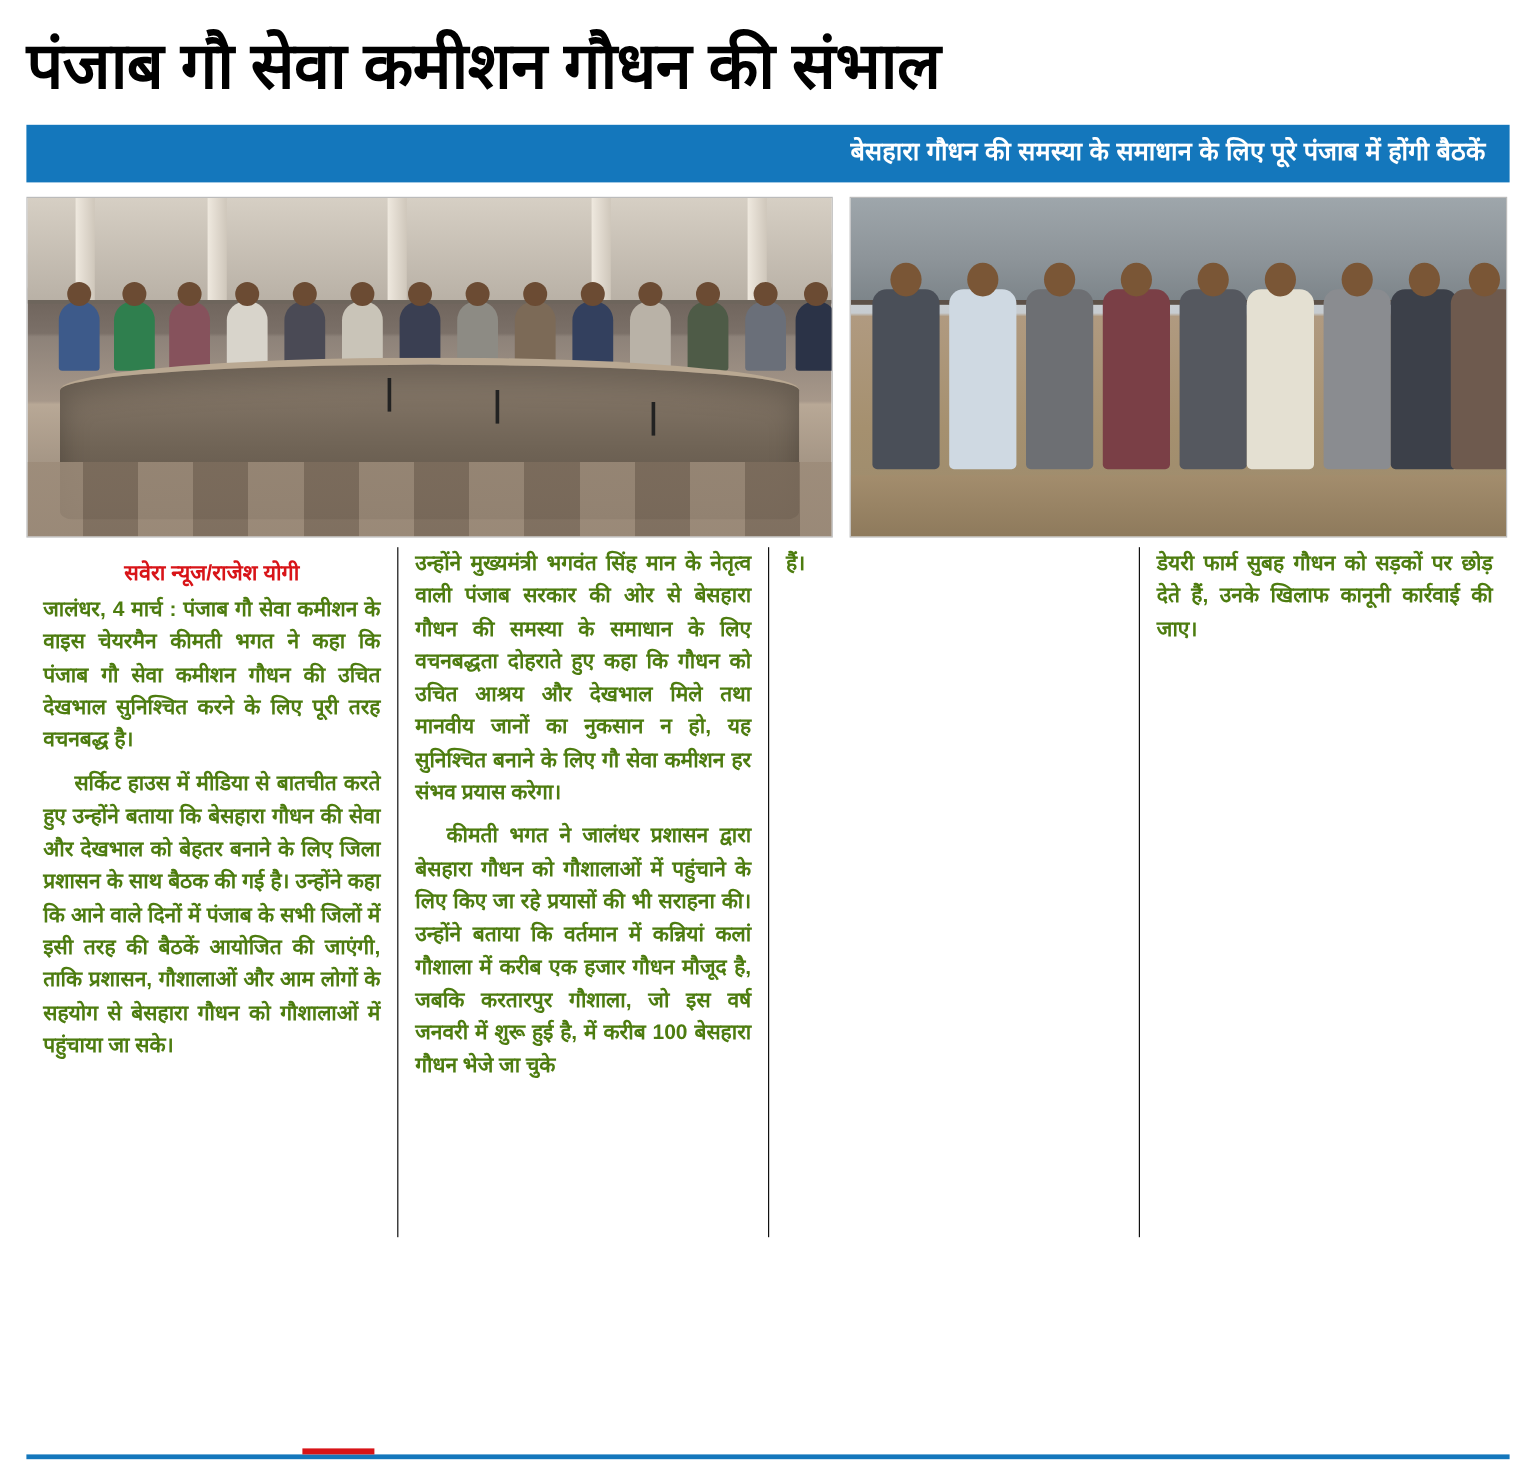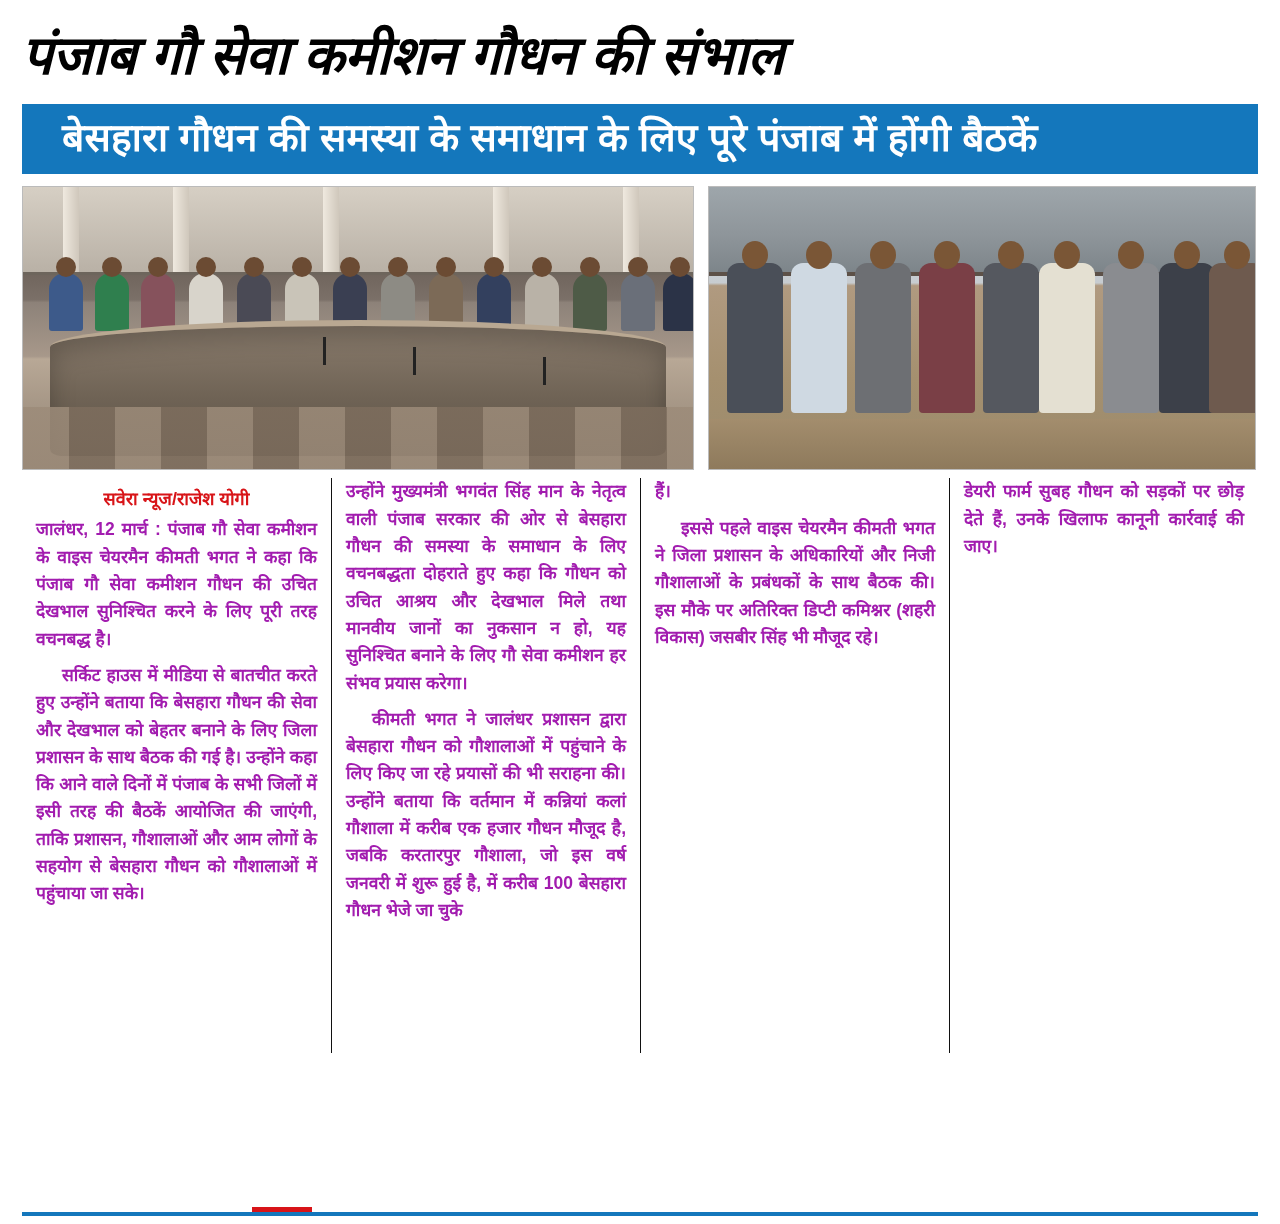--- a/index.html
+++ b/index.html
@@ -30,36 +30,36 @@
     font-size: 54px;
     line-height: 1.18;
     letter-spacing: -0.5px;
     color: #000;
     margin: 6px 0 0 0;
   }
   .headline .line1,
   .headline .line2 {
     display: block;
     white-space: nowrap;
-    font-style: italic;
   }
   .headline .highlight {
     color: #d81418;
   }
 
   
   .subbanner {
     margin-top: 16px;
     background: #1477bc;
     color: #ffffff;
     font-weight: bold;
-    font-size: 39px;
+    font-size: 21px;
     line-height: 1.25;
     padding: 10px 20px 12px 40px;
     letter-spacing: 0.2px;
+    text-align: right;
   }
 
   
   .photo-row {
     margin-top: 12px;
     display: flex;
     gap: 14px;
     height: 284px;
   }
   .photo {
@@ -167,21 +167,21 @@
     padding: 0 14px;
     width: 25%;
   }
   .col-wrap + .col-wrap { border-left: 1px solid #111; }
   .col-wrap p {
     margin: 0 0 9px 0;
     font-size: 17.5px;
     line-height: 1.56;
     text-align: justify;
     text-justify: inter-word;
-    color: #a21caf;
+    color: #4d7c0f;
     font-weight: bold;
   }
   .col-wrap p.indent { text-indent: 26px; }
   .bottom-rule {
     position: absolute;
     left: 22px; right: 22px; bottom: 8px;
     height: 4px;
     background: #1477bc;
   }
   .bottom-rule .tick {
@@ -298,32 +298,31 @@
       </div>
     </div>
 
   </div>
 
 
   <div class="columns">
 
     <div class="col-wrap">
       <div class="byline">सवेरा न्यूज/राजेश योगी</div>
-      <p>जालंधर, 12 मार्च : पंजाब गौ सेवा कमीशन के वाइस चेयरमैन कीमती भगत ने कहा कि पंजाब गौ सेवा कमीशन गौधन की उचित देखभाल सुनिश्चित करने के लिए पूरी तरह वचनबद्ध है।</p>
+      <p>जालंधर, 4 मार्च : पंजाब गौ सेवा कमीशन के वाइस चेयरमैन कीमती भगत ने कहा कि पंजाब गौ सेवा कमीशन गौधन की उचित देखभाल सुनिश्चित करने के लिए पूरी तरह वचनबद्ध है।</p>
       <p class="indent">सर्किट हाउस में मीडिया से बातचीत करते हुए उन्होंने बताया कि बेसहारा गौधन की सेवा और देखभाल को बेहतर बनाने के लिए जिला प्रशासन के साथ बैठक की गई है। उन्होंने कहा कि आने वाले दिनों में पंजाब के सभी जिलों में इसी तरह की बैठकें आयोजित की जाएंगी, ताकि प्रशासन, गौशालाओं और आम लोगों के सहयोग से बेसहारा गौधन को गौशालाओं में पहुंचाया जा सके।</p>
     </div>
 
     <div class="col-wrap">
       <p>उन्होंने मुख्यमंत्री भगवंत सिंह मान के नेतृत्व वाली पंजाब सरकार की ओर से बेसहारा गौधन की समस्या के समाधान के लिए वचनबद्धता दोहराते हुए कहा कि गौधन को उचित आश्रय और देखभाल मिले तथा मानवीय जानों का नुकसान न हो, यह सुनिश्चित बनाने के लिए गौ सेवा कमीशन हर संभव प्रयास करेगा।</p>
       <p class="indent">कीमती भगत ने जालंधर प्रशासन द्वारा बेसहारा गौधन को गौशालाओं में पहुंचाने के लिए किए जा रहे प्रयासों की भी सराहना की। उन्होंने बताया कि वर्तमान में कन्नियां कलां गौशाला में करीब एक हजार गौधन मौजूद है, जबकि करतारपुर गौशाला, जो इस वर्ष जनवरी में शुरू हुई है, में करीब 100 बेसहारा गौधन भेजे जा चुके</p>
     </div>
 
     <div class="col-wrap">
       <p>हैं।</p>
-      <p class="indent">इससे पहले वाइस चेयरमैन कीमती भगत ने जिला प्रशासन के अधिकारियों और निजी गौशालाओं के प्रबंधकों के साथ बैठक की। इस मौके पर अतिरिक्त डिप्टी कमिश्नर (शहरी विकास) जसबीर सिंह भी मौजूद रहे।</p>
     </div>
 
     <div class="col-wrap">
       <p>डेयरी फार्म सुबह गौधन को सड़कों पर छोड़ देते हैं, उनके खिलाफ कानूनी कार्रवाई की जाए।</p>
     </div>
 
   </div>
 
   <div class="bottom-rule">
     <div class="tick"></div>

